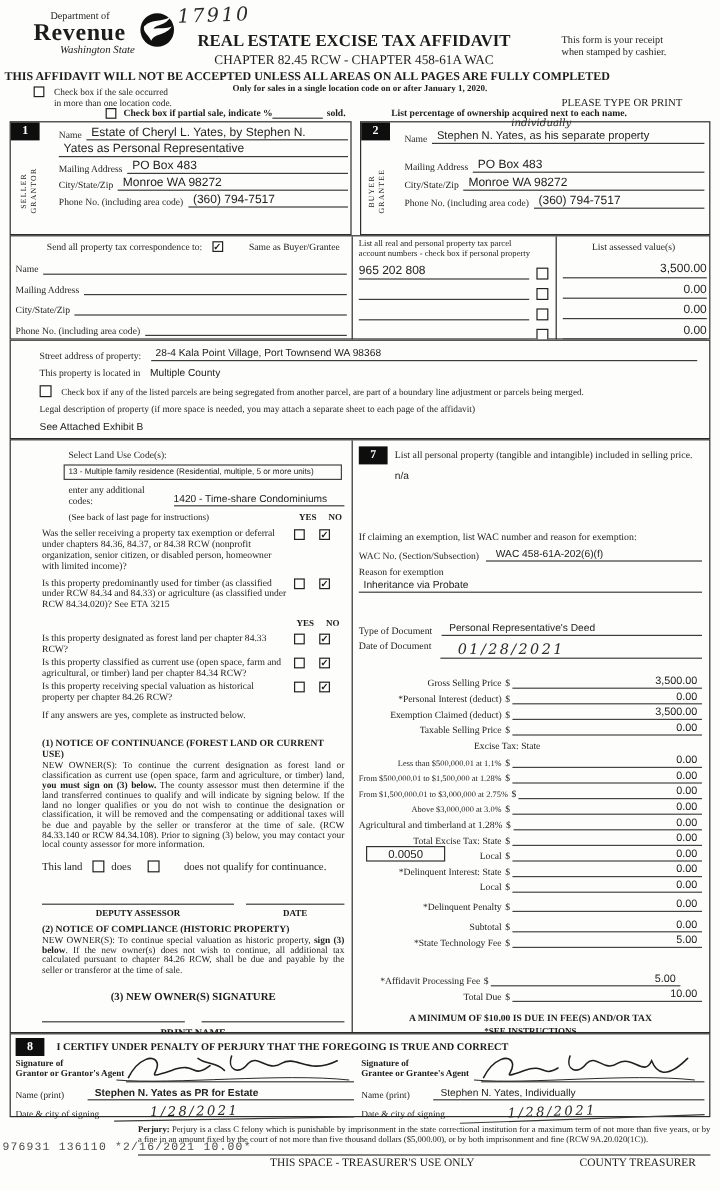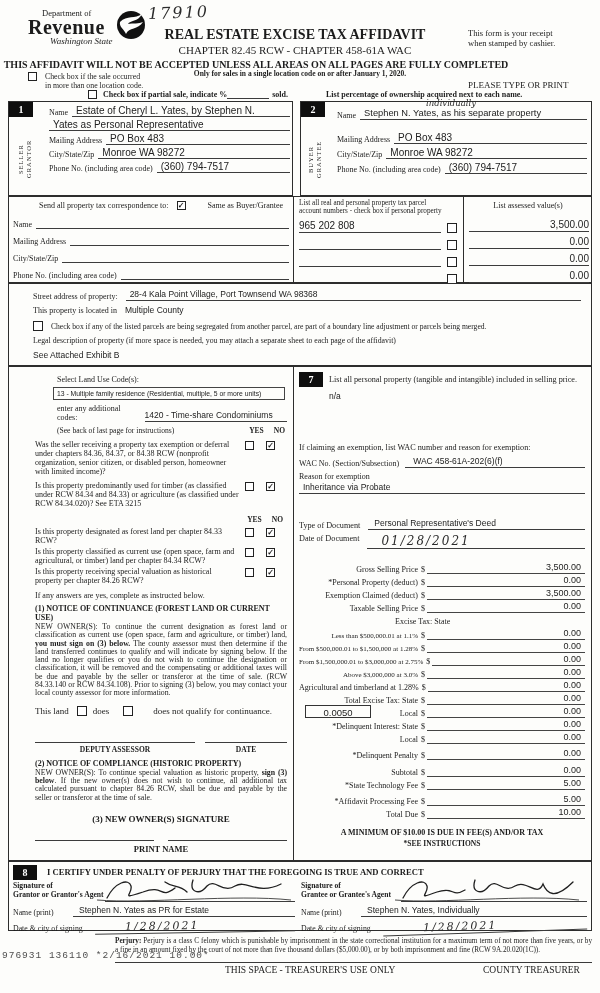--- a/index.html
+++ b/index.html
@@ -286,21 +286,21 @@
       <div class="qrow" style="margin-top:2px;">
         <span class="qtext">Is this property receiving special valuation as historical property per chapter 84.26 RCW?</span>
         <span class="qboxes">
           <span class="cb"></span>
           <span class="cb">✓</span>
         </span>
       </div>
 
       <div style="margin-top:6px; font-size:8px;">If any answers are yes, complete as instructed below.</div>
 
-      <div class="b" style="margin-top:4px; font-size:8px;">(1) NOTICE OF CONTINUANCE (FOREST LAND OR CURRENT USE)</div>
+      <div class="b" style="margin-top:15px; font-size:8px;">(1) NOTICE OF CONTINUANCE (FOREST LAND OR CURRENT USE)</div>
       <p class="para" style="margin-top:1px;"><span>NEW OWNER(S): To continue the current designation as forest land or classification as current use (open space, farm and agriculture, or timber) land, </span><span class="b">you must sign on (3) below.</span><span> The county assessor must then determine if the land transferred continues to qualify and will indicate by signing below. If the land no longer qualifies or you do not wish to continue the designation or classification, it will be removed and the compensating or additional taxes will be due and payable by the seller or transferor at the time of sale. (RCW 84.33.140 or RCW 84.34.108). Prior to signing (3) below, you may contact your local county assessor for more information.</span></p>
 
       <div style="margin-top:8px; display:flex; align-items:center; font-size:9px;">
         <span>This land</span>
         <span class="cb" style="margin-left:8px; width:10px; height:10px; flex:0 0 10px;"></span>
         <span style="margin-left:6px;">does</span>
         <span class="cb" style="margin-left:14px; width:10px; height:10px; flex:0 0 10px;"></span>
         <span style="margin-left:20px;">does not qualify for continuance.</span>
       </div>
 
@@ -358,21 +358,21 @@
         </div>
       </div>
 
       <div style="margin-top:12px;">
         <div class="mrow">
             <span class="mlabel">Gross Selling Price</span>
             <span class="mdol">$</span>
             <span class="mline">3,500.00</span>
           </div>
         <div class="mrow">
-            <span class="mlabel">*Personal Property (deduct)</span>
+            <span class="mlabel">*Personal Interest (deduct)</span>
             <span class="mdol">$</span>
             <span class="mline">0.00</span>
           </div>
         <div class="mrow">
             <span class="mlabel">Exemption Claimed (deduct)</span>
             <span class="mdol">$</span>
             <span class="mline">3,500.00</span>
           </div>
         <div class="mrow">
             <span class="mlabel">Taxable Selling Price</span>
@@ -436,21 +436,21 @@
         <div class="mrow" style="margin-top:3px;">
             <span class="mlabel">Subtotal</span>
             <span class="mdol">$</span>
             <span class="mline">0.00</span>
           </div>
         <div class="mrow">
             <span class="mlabel">*State Technology Fee</span>
             <span class="mdol">$</span>
             <span class="mline">5.00</span>
           </div>
-        <div class="mrow" style="margin-top:3px;">
+        <div class="mrow" style="margin-top:19px;justify-content:center;">
             <span class="mlabel">*Affidavit Processing Fee</span>
             <span class="mdol">$</span>
             <span class="mline">5.00</span>
           </div>
         <div class="mrow">
             <span class="mlabel">Total Due</span>
             <span class="mdol">$</span>
             <span class="mline">10.00</span>
           </div>
       </div>
@@ -472,21 +472,21 @@
         </div>
         <div class="uline" style="flex:1; position:relative; height:20px;">
           <svg class="sig abs" style="left:-10px; top:-6px;" width="200" height="28" viewBox="0 0 200 28">
             <path d="M12 22 C20 6 34 2 36 10 C38 18 24 24 48 16 C70 8 64 24 80 12 M70 6 C78 12 84 8 92 16 M98 4 C94 16 104 20 112 10 C120 2 128 18 140 10 C152 3 162 20 186 8" stroke="#1f1f1f" stroke-width="1.3" fill="none" stroke-linecap="round"></path>
             <path d="M2 24 C50 28 140 18 196 24" stroke="#1f1f1f" stroke-width="0.8" fill="none"></path>
           </svg>
         </div>
       </div>
       <div style="display:flex; align-items:flex-end; margin-top:3px;">
         <span style="flex:0 0 60px; font-size:7.8px;">Name (print)</span>
-        <span class="typed-sm uline" style="flex:1; padding:0 2px 1px 6px;">Stephen N. Yates as PR for Estate</span>
+        <span class="typed-sm uline" style="flex:1; padding:0 2px 1px 6px;font-weight:bold;">Stephen N. Yates as PR for Estate</span>
       </div>
       <div style="display:flex; align-items:flex-end; margin-top:2px;">
         <span style="flex:0 0 82px; font-size:7.8px;">Date &amp; city of signing</span>
         <span class="hand uline" style="flex:1; font-size:11px; letter-spacing:2px; padding:0 2px 0 30px; transform:rotate(-1deg);">1/28/2021</span>
       </div>
     </div>
 
     <div class="abs" style="left:292px; top:20px; width:286px;">
       <div style="display:flex;">
         <div style="flex:0 0 100px; font-size:7.6px; font-weight:bold; line-height:8.5px;">

